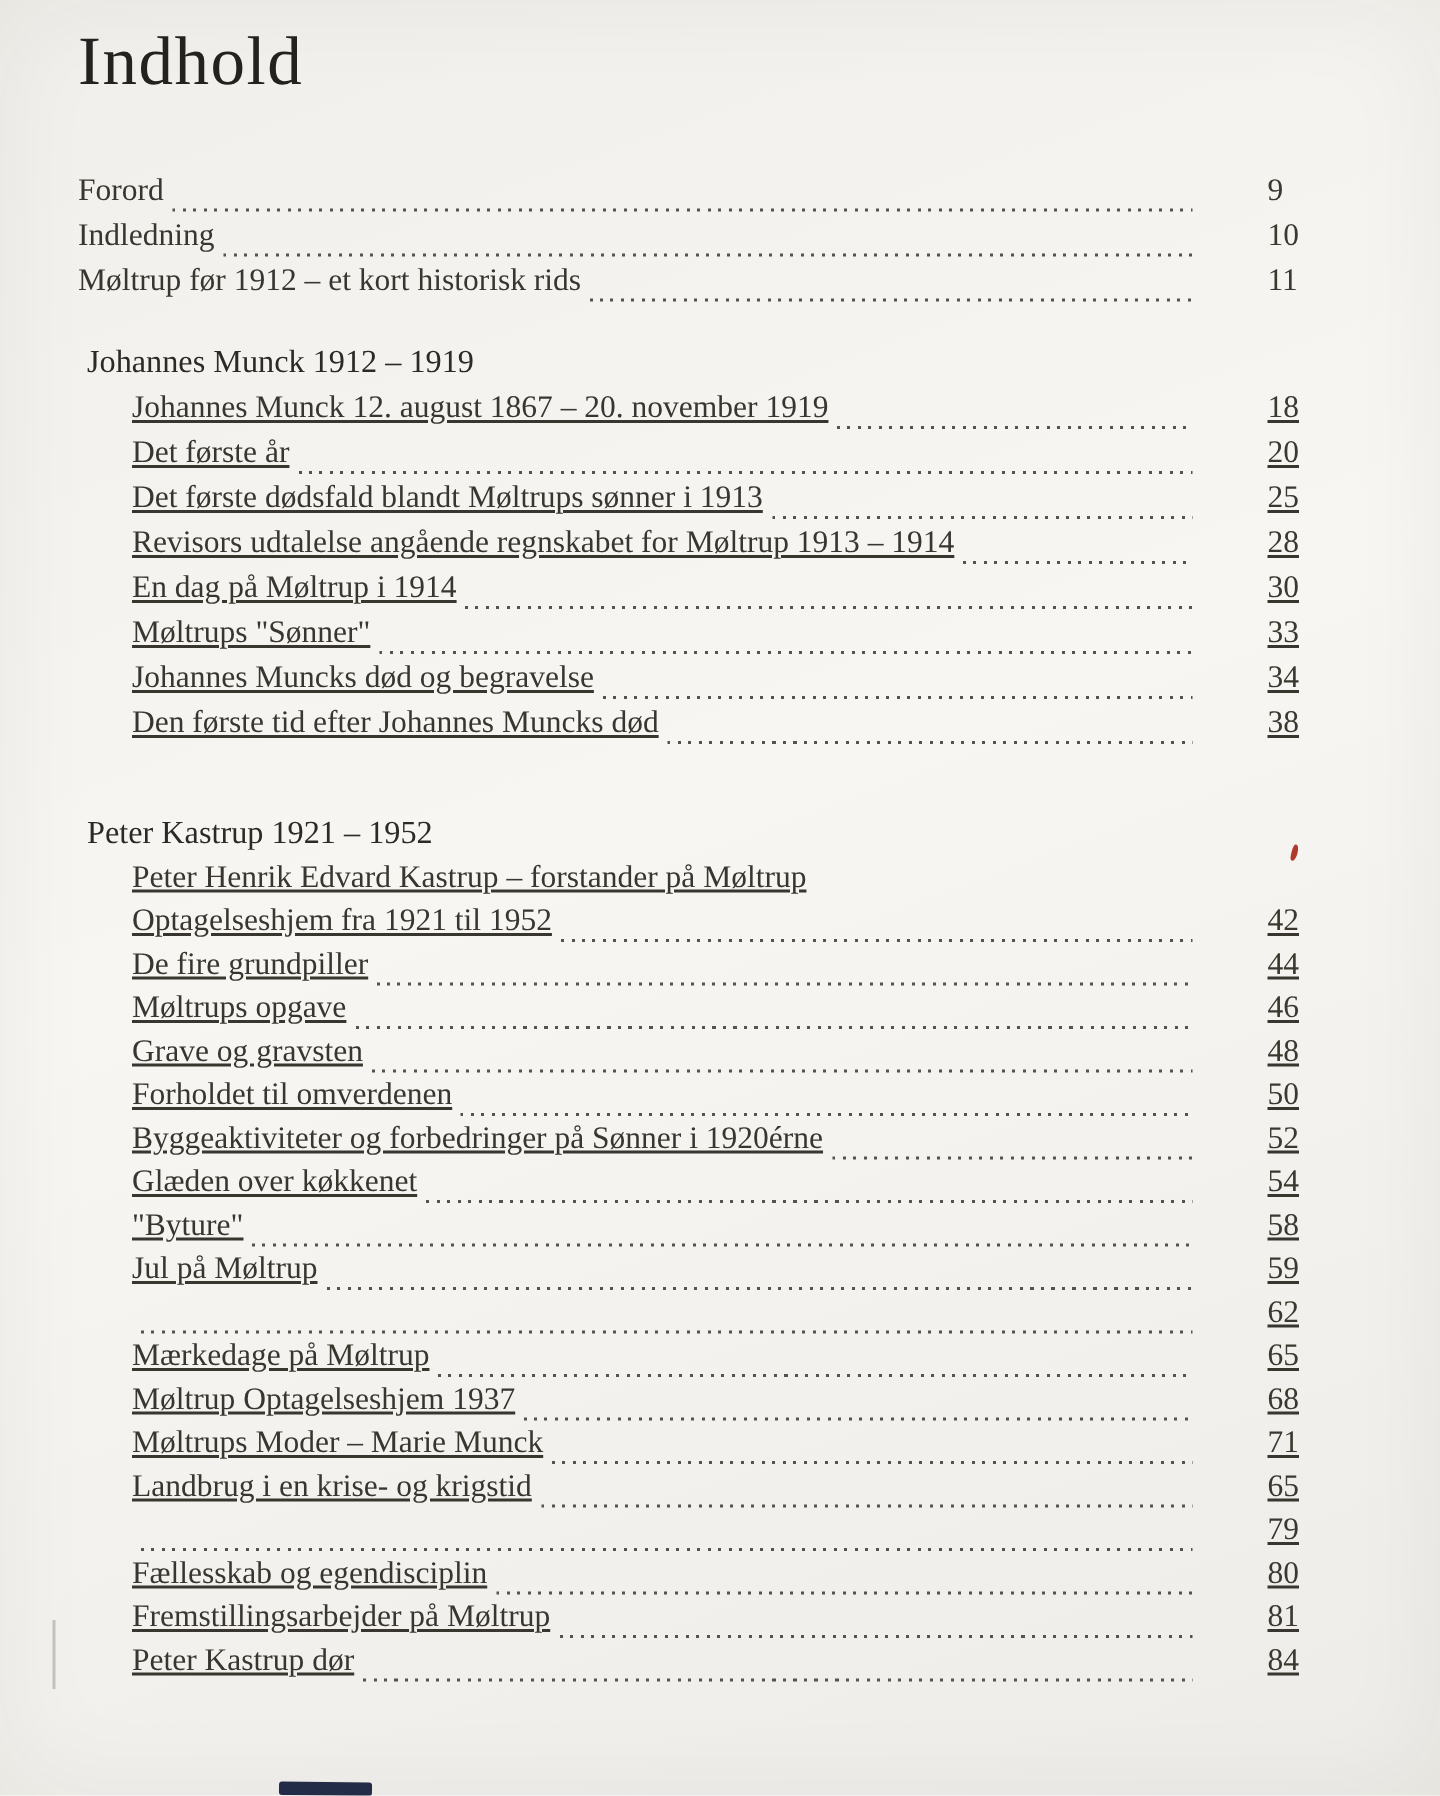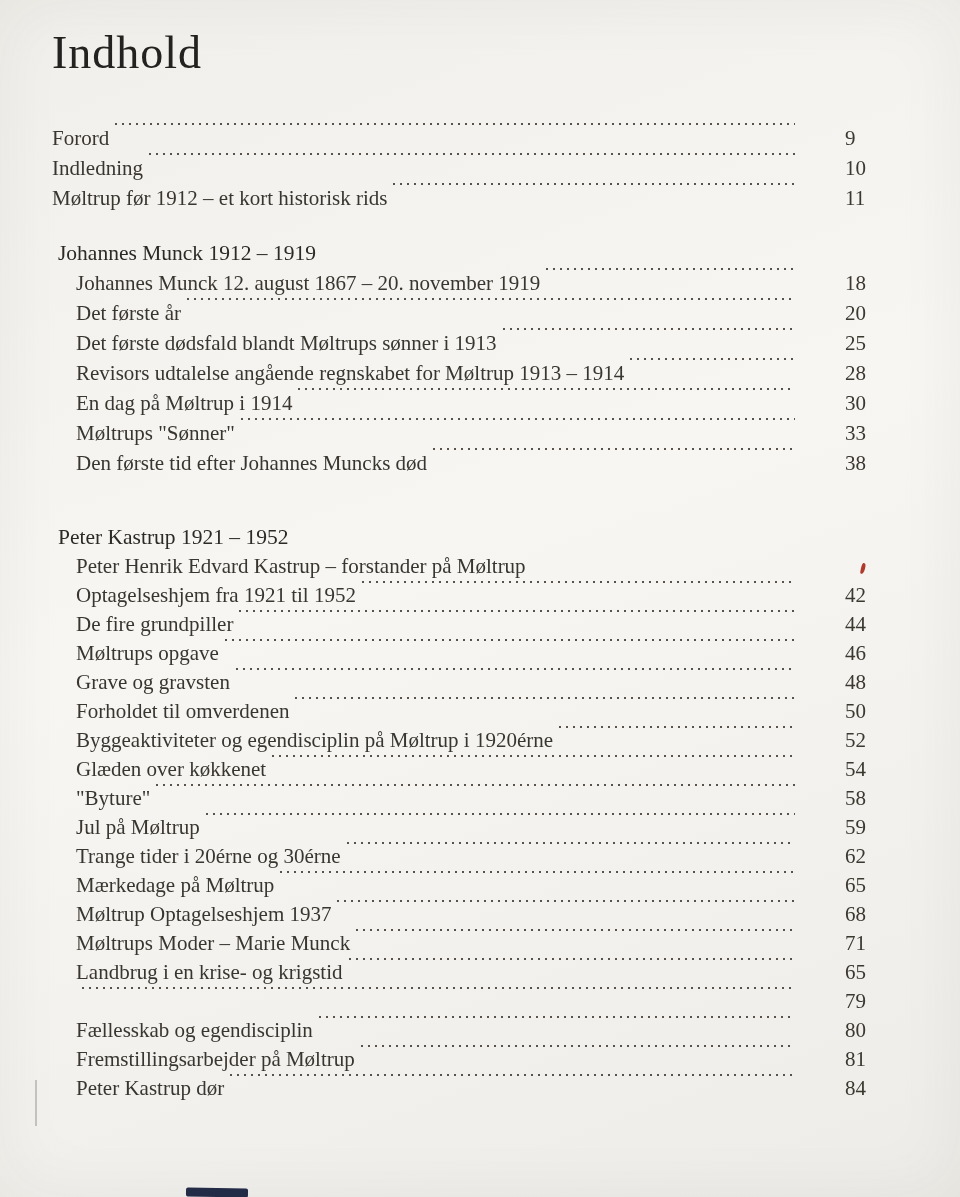--- a/index.html
+++ b/index.html
@@ -12,21 +12,21 @@
   body {
     font-family: "Liberation Serif", "DejaVu Serif", serif;
     color: #39362f;
     background: linear-gradient(160deg, #f1efeb 0%, #f7f6f3 45%, #edece8 100%);
   }
   .scan-page {
     position: relative;
     width: 960px;
     height: 1197px;
     box-sizing: border-box;
-    padding: 12px 85px 0 50px;
+    padding: 0 85px 0 50px;
     box-shadow: inset 0 0 70px rgba(40,35,25,0.05);
   }
   h1.page-title {
     margin: 0;
     padding: 14px 0 0 2px;
     font-size: 46px;
     font-weight: 400;
     letter-spacing: 1px;
     color: #232220;
   }
@@ -36,26 +36,26 @@
   #toc section:nth-child(3) { margin-top: 44px; }
   .section-header {
     margin: 0 0 0 8px;
     font-size: 21.5px;
     font-weight: 400;
     line-height: 30px;
     color: #2c2a25;
   }
   .toc-row {
     display: flex;
-    align-items: flex-start;
+    align-items: flex-end;
     font-size: 21px;
     line-height: 30px;
     margin-left: 2px;
   }
-  .toc-row.indented { margin-left: 26px; }
+  .toc-row.indented { margin-left: 38px; text-decoration: underline; }
   #toc section:nth-child(3) .toc-row { line-height: 29px; }
   .entry-text { white-space: nowrap; }
   .leader {
     flex: 1;
     height: 2px;
     margin: 0 50px 0 6px;
     background-image: repeating-linear-gradient(to right, #57534c 0 2px, transparent 2px 7px);
   }
   .page-num {
     min-width: 30px;
@@ -141,20 +141,25 @@
           <span class="entry-text">En dag på Møltrup i 1914</span>
           <span class="leader"></span>
           <span class="page-num">30</span>
         </div>
         <div class="toc-row indented">
           <span class="entry-text">Møltrups "Sønner"</span>
           <span class="leader"></span>
           <span class="page-num">33</span>
         </div>
         <div class="toc-row indented">
+          <span class="entry-text">Johannes Muncks død og begravelse</span>
+          <span class="leader"></span>
+          <span class="page-num">34</span>
+        </div>
+        <div class="toc-row indented">
           <span class="entry-text">Den første tid efter Johannes Muncks død</span>
           <span class="leader"></span>
           <span class="page-num">38</span>
         </div>
       </section>
       <section class="toc-section">
         <h2 class="section-header">Peter Kastrup 1921 – 1952</h2>
         <div class="toc-row indented">
           <span class="entry-text">Peter Henrik Edvard Kastrup – forstander på Møltrup</span>
         </div>
@@ -177,41 +182,40 @@
           <span class="entry-text">Grave og gravsten</span>
           <span class="leader"></span>
           <span class="page-num">48</span>
         </div>
         <div class="toc-row indented">
           <span class="entry-text">Forholdet til omverdenen</span>
           <span class="leader"></span>
           <span class="page-num">50</span>
         </div>
         <div class="toc-row indented">
-          <span class="entry-text">Byggeaktiviteter og egendisciplin på Møltrup i 1920érne</span>
+          <span class="entry-text">Byggeaktiviteter og forbedringer på Sønner i 1920érne</span>
           <span class="leader"></span>
           <span class="page-num">52</span>
         </div>
         <div class="toc-row indented">
           <span class="entry-text">Glæden over køkkenet</span>
           <span class="leader"></span>
           <span class="page-num">54</span>
         </div>
         <div class="toc-row indented">
           <span class="entry-text">"Byture"</span>
           <span class="leader"></span>
           <span class="page-num">58</span>
         </div>
         <div class="toc-row indented">
           <span class="entry-text">Jul på Møltrup</span>
           <span class="leader"></span>
           <span class="page-num">59</span>
         </div>
         <div class="toc-row indented">
-          <span class="entry-text">Trange tider i 20érne og 30érne</span>
           <span class="leader"></span>
           <span class="page-num">62</span>
         </div>
         <div class="toc-row indented">
           <span class="entry-text">Mærkedage på Møltrup</span>
           <span class="leader"></span>
           <span class="page-num">65</span>
         </div>
         <div class="toc-row indented">
           <span class="entry-text">Møltrup Optagelseshjem 1937</span>

